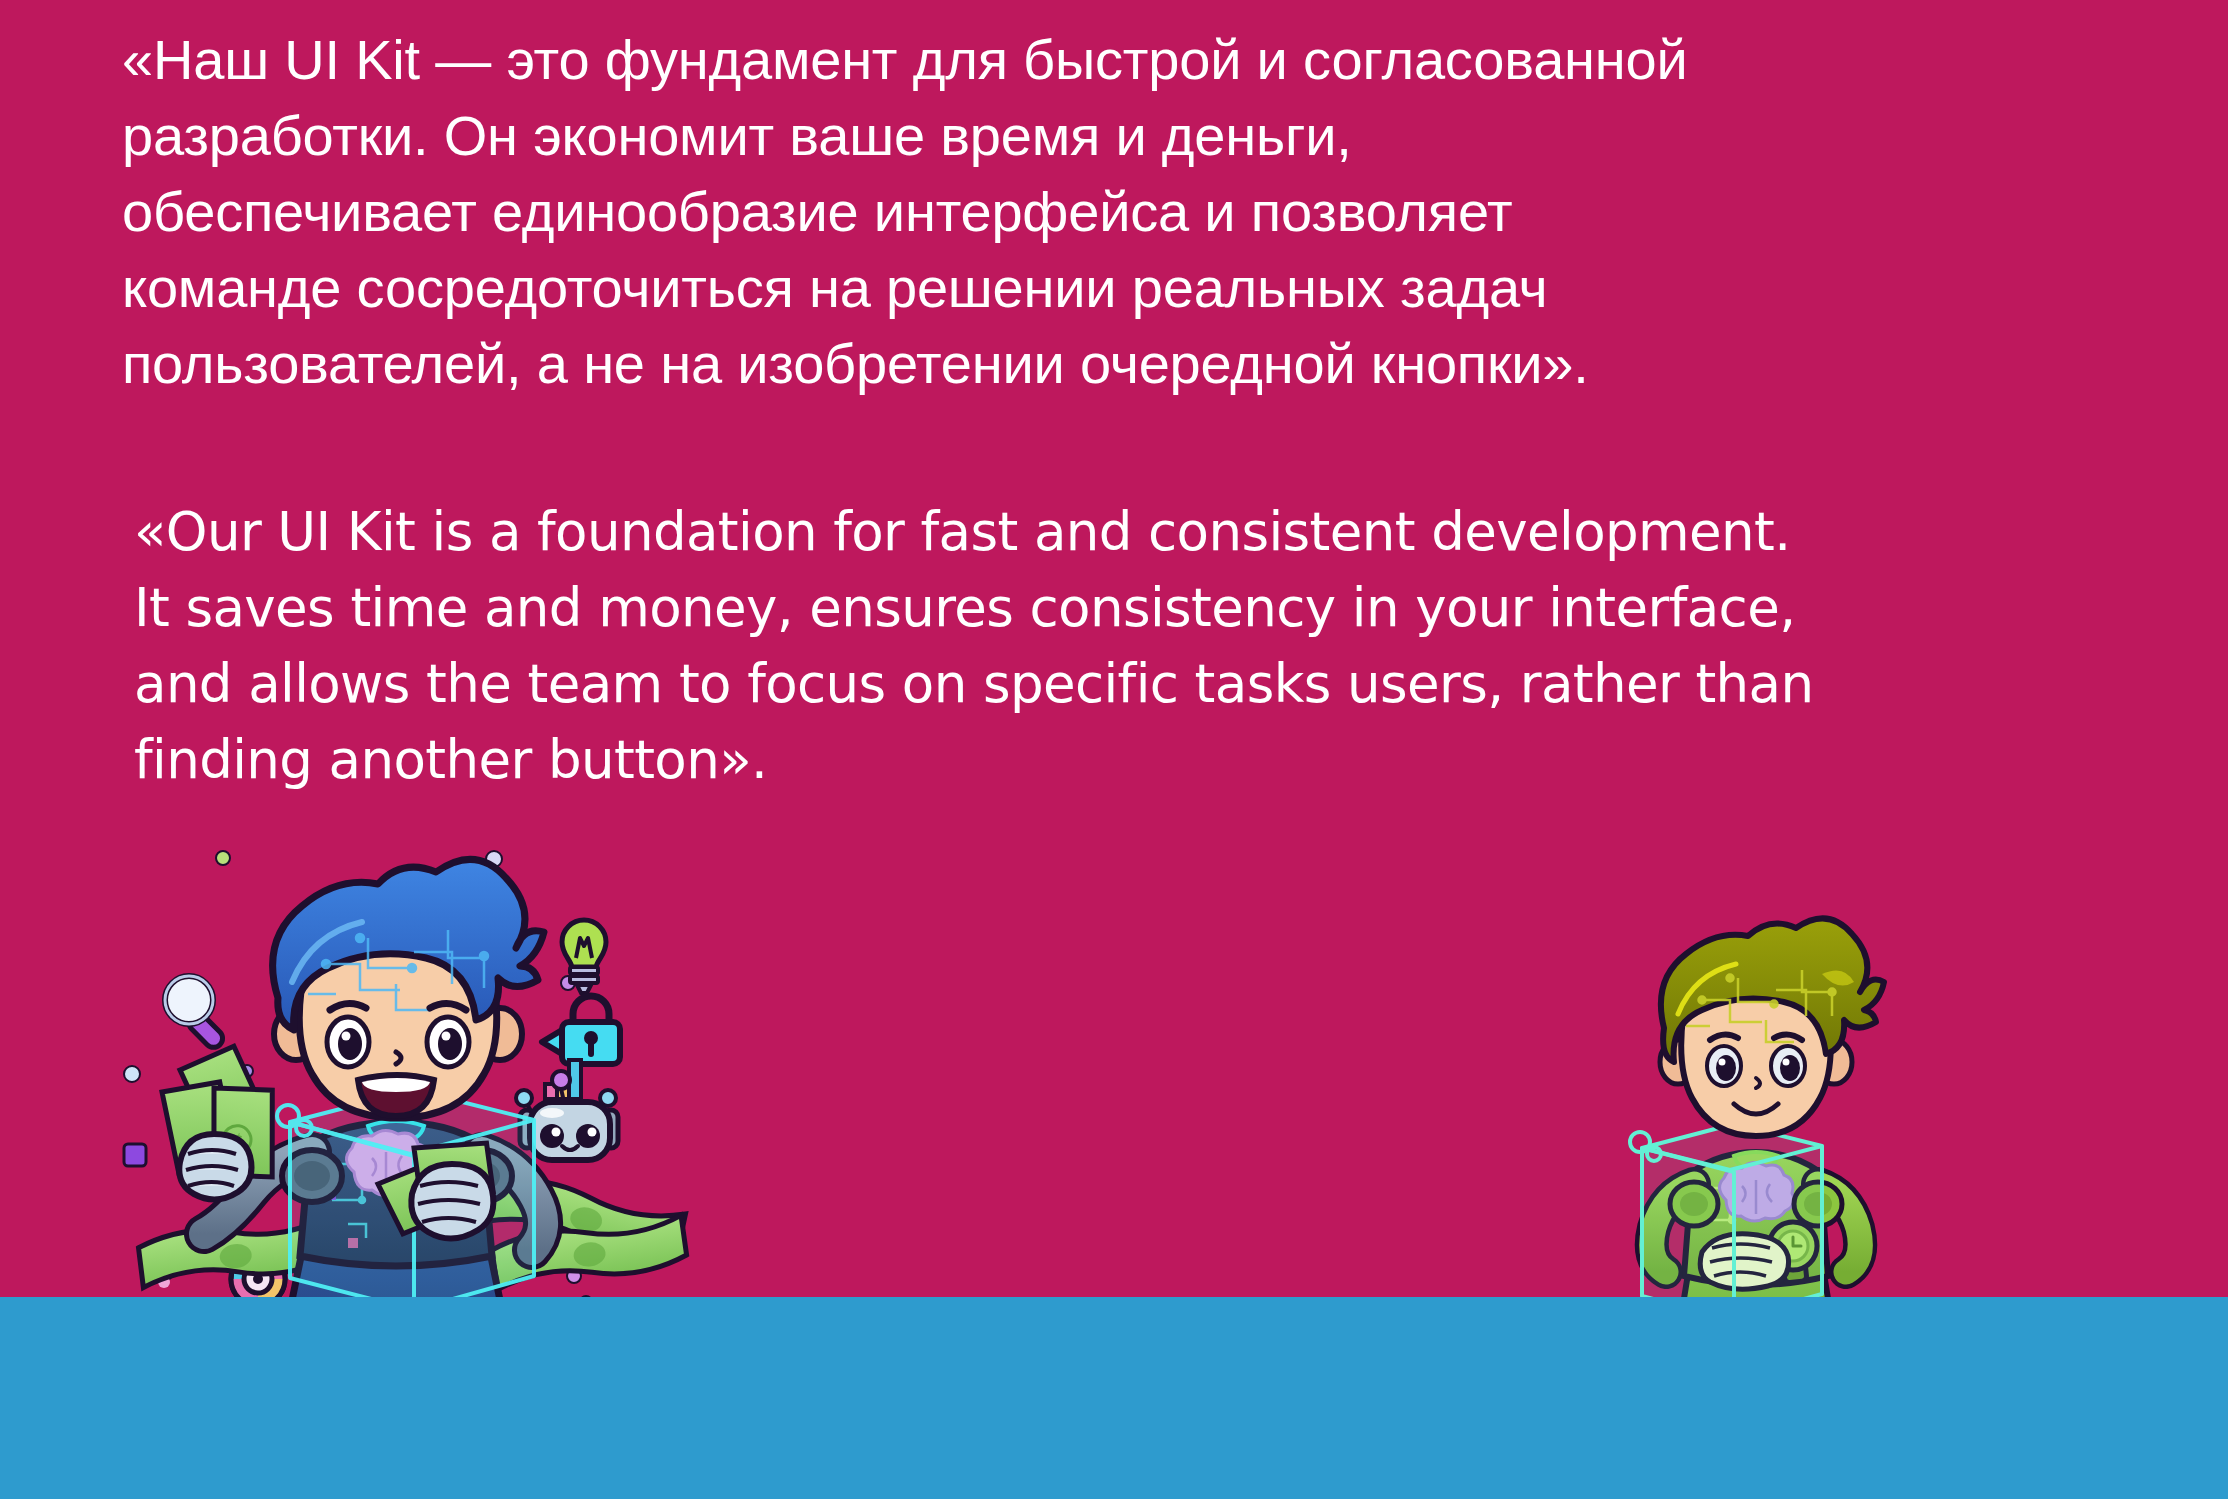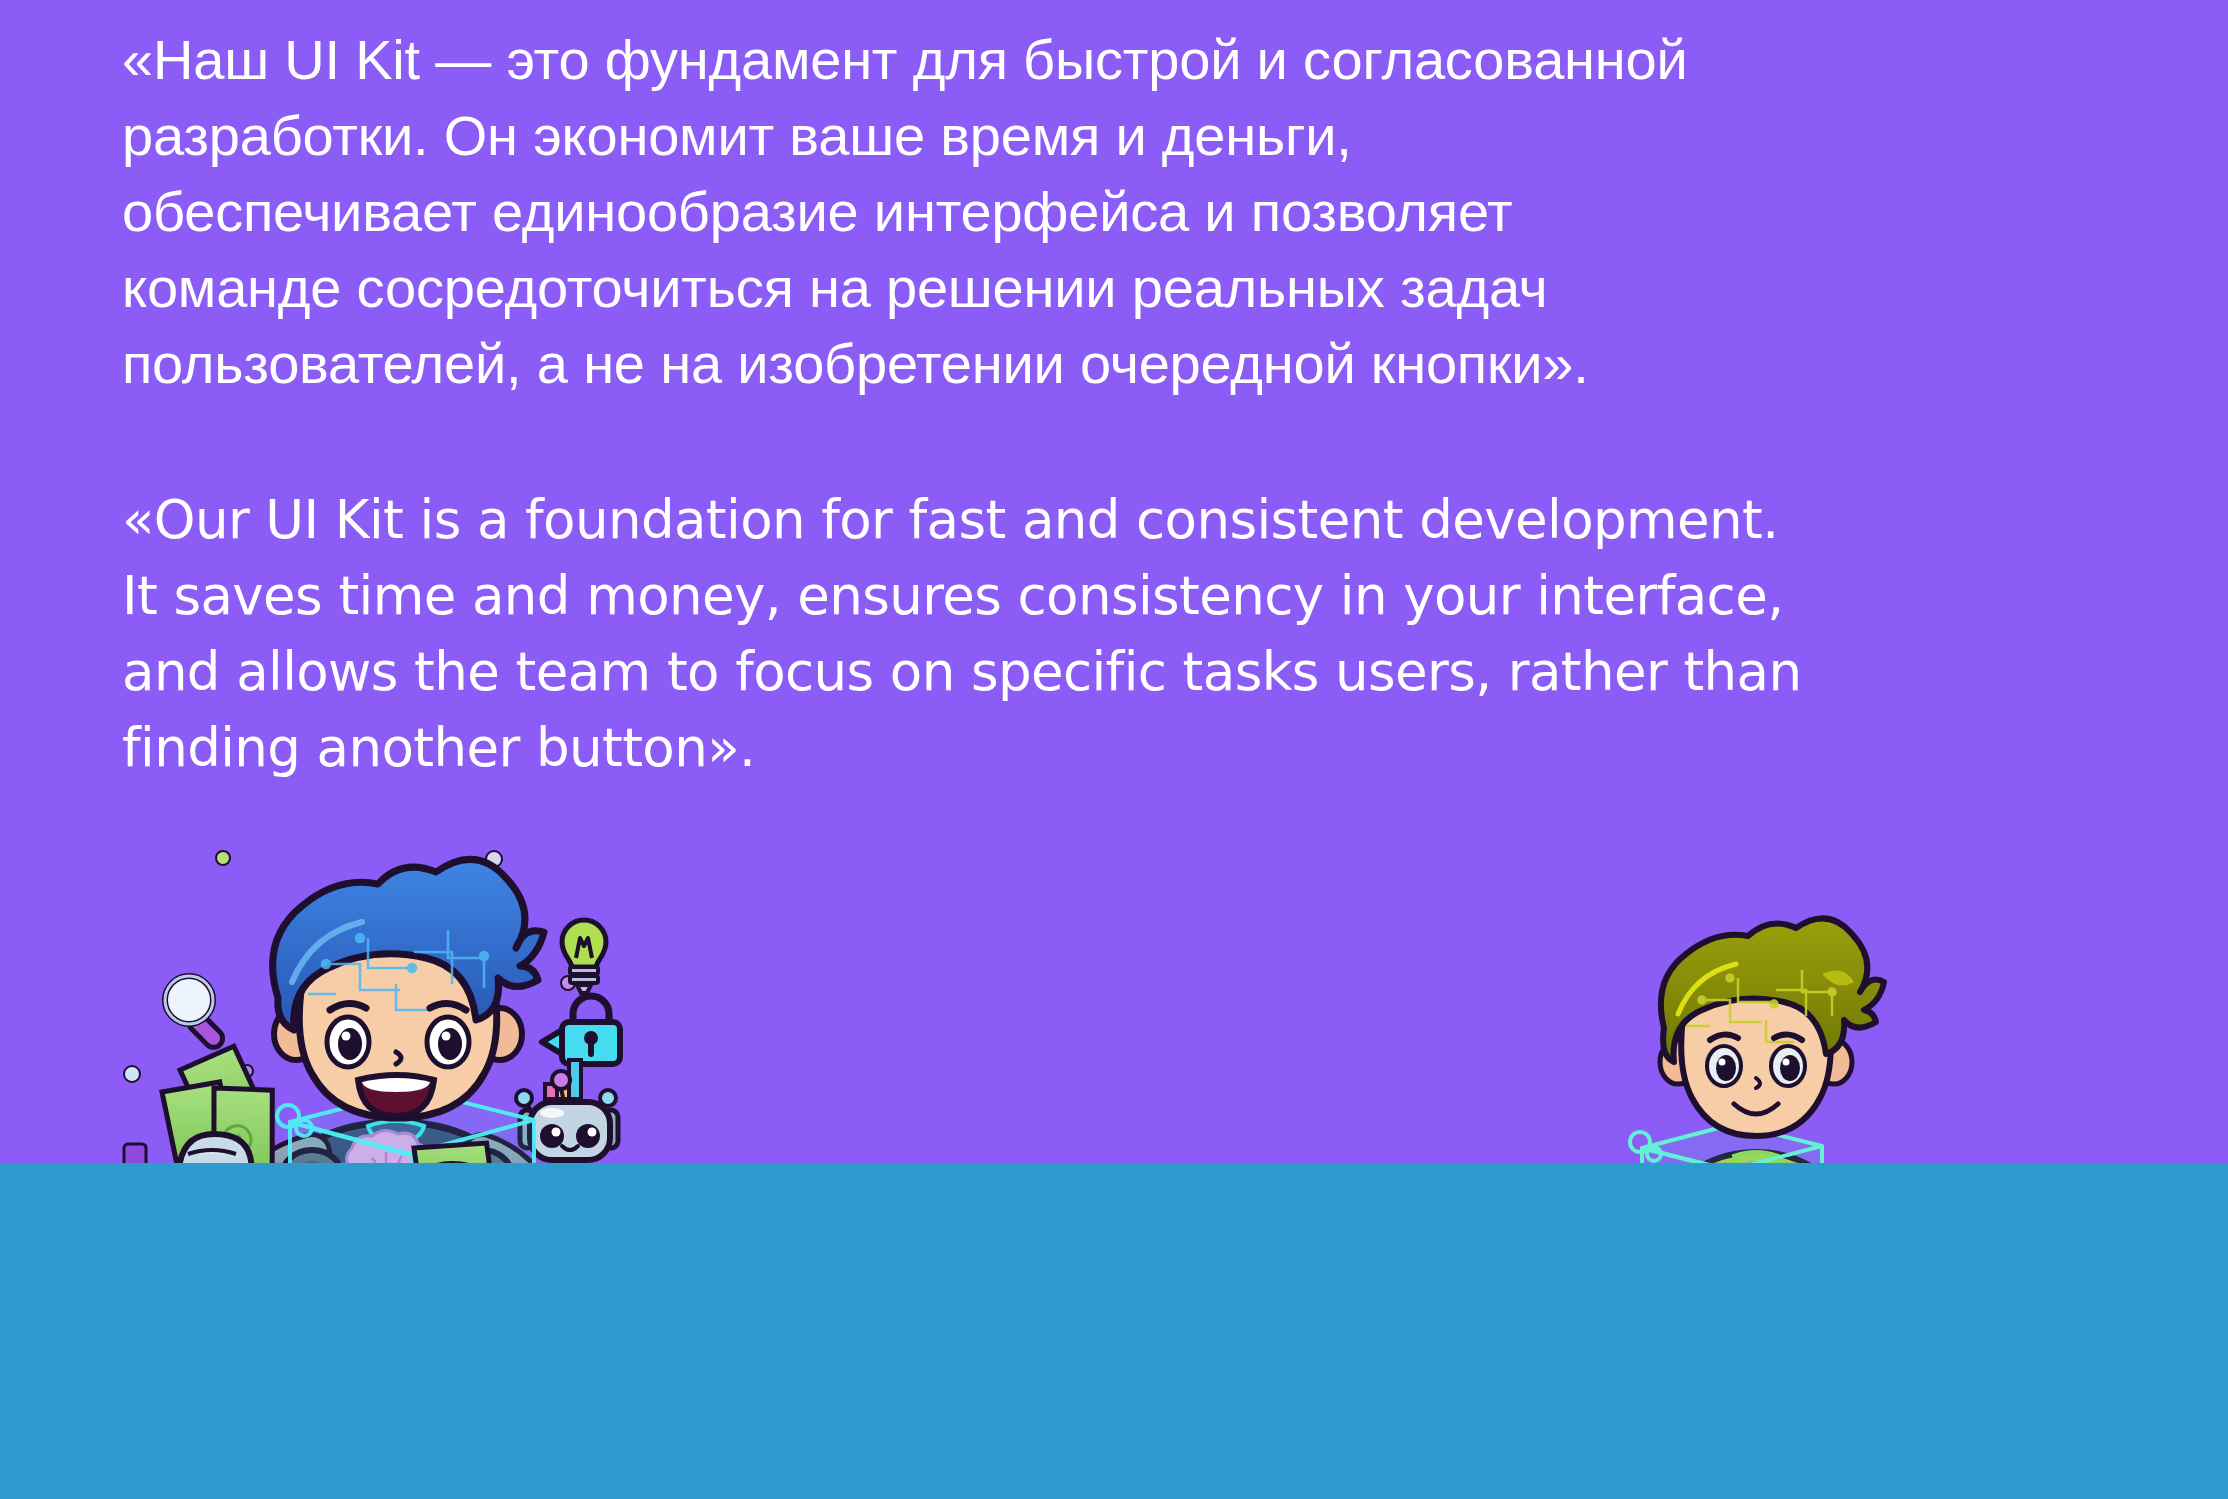--- a/index.html
+++ b/index.html
@@ -9,22 +9,22 @@
   }
   body {
     width: 2228px;
     height: 1499px;
     overflow: hidden;
     font-family: "Liberation Sans", sans-serif;
   }
   .slide {
     position: relative;
     width: 2228px;
-    height: 1163px;
-    background: #8b5cf6;
+    height: 1297px;
+    background: #be185d;
     overflow: hidden;
   }
   .quote-block {
     position: absolute;
     left: 122px;
     top: 22px;
     width: 1930px;
   }
   .quote-ru {
     color: #ffffff;
@@ -37,21 +37,21 @@
     margin: 0;
   }
   .quote-en {
     color: #ffffff;
     font-family: "DejaVu Sans", sans-serif;
     font-size: 53px;
     line-height: 76px;
     font-weight: 400;
     letter-spacing: -0.6px;
     white-space: pre-line;
-    margin: 0;
+    margin: 12px;
     padding-top: 80px;
   }
   .illus {
     position: absolute;
     font-style: italic;
   }
   #illus-left {
     left: 96px;
     top: 852px;
     width: 560px;

